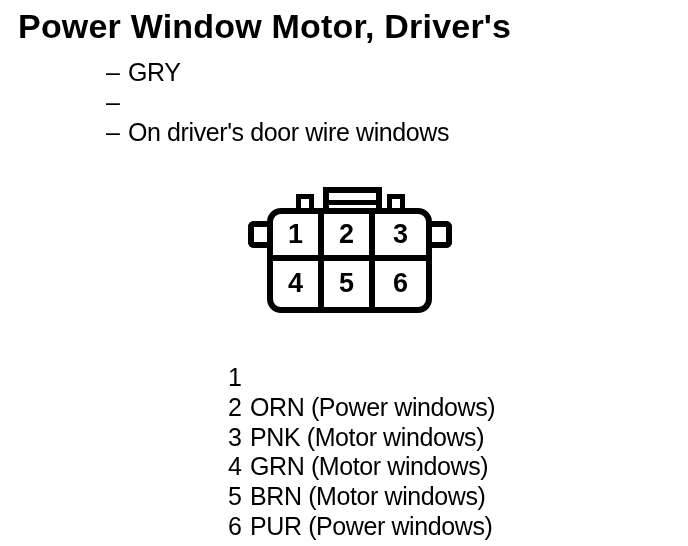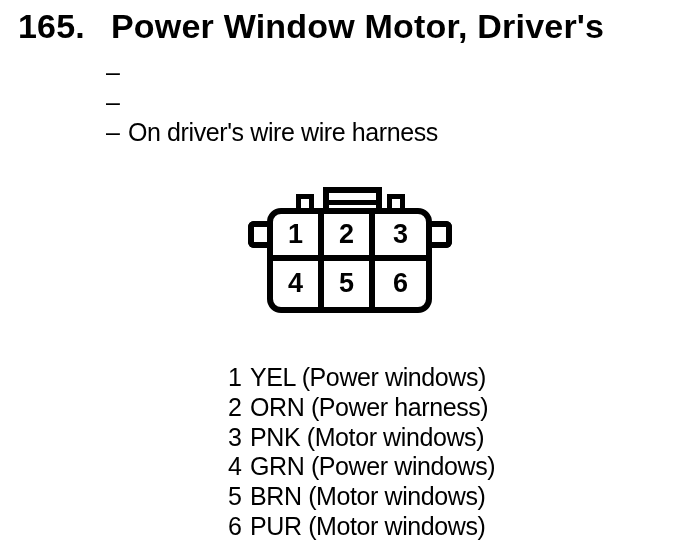--- a/index.html
+++ b/index.html
@@ -123,34 +123,34 @@
   }
   .pin-row { display: flex; line-height: 29.8px; }
   .pin-num { width: 22px; }
 </style>
 </head>
 <body>
 
 <div class="page">
 
   <div class="title">
-    <span class="num">165.</span>
     <span>Power Window Motor, Driver's</span>
   </div>
 
   <div class="notes">
     <div class="note-row">
       <span class="note-bullet">–</span>
+      <span>GRY</span>
     </div>
     <div class="note-row">
       <span class="note-bullet">–</span>
     </div>
     <div class="note-row">
       <span class="note-bullet">–</span>
-      <span>On driver's wire wire harness</span>
+      <span>On driver's door wire windows</span>
     </div>
   </div>
 
   <div>
     <div class="ear ear-left"></div>
     <div class="ear ear-right"></div>
     <div class="tab tab-left"></div>
     <div class="tab tab-right"></div>
     <div class="latch">
       <div class="latch-line"></div>
@@ -162,37 +162,36 @@
       <div class="cell last-col">3</div>
       <div class="cell last-row">4</div>
       <div class="cell last-row">5</div>
       <div class="cell last-col last-row">6</div>
     </div>
   </div>
 
   <div class="pinlist">
     <div class="pin-row">
       <span class="pin-num">1</span>
-      <span class="pin-label">YEL (Power windows)</span>
     </div>
     <div class="pin-row">
       <span class="pin-num">2</span>
-      <span class="pin-label">ORN (Power harness)</span>
+      <span class="pin-label">ORN (Power windows)</span>
     </div>
     <div class="pin-row">
       <span class="pin-num">3</span>
       <span class="pin-label">PNK (Motor windows)</span>
     </div>
     <div class="pin-row">
       <span class="pin-num">4</span>
-      <span class="pin-label">GRN (Power windows)</span>
+      <span class="pin-label">GRN (Motor windows)</span>
     </div>
     <div class="pin-row">
       <span class="pin-num">5</span>
       <span class="pin-label">BRN (Motor windows)</span>
     </div>
     <div class="pin-row">
       <span class="pin-num">6</span>
-      <span class="pin-label">PUR (Motor windows)</span>
+      <span class="pin-label">PUR (Power windows)</span>
     </div>
   </div>
 
 </div>
 
 </body></html>

